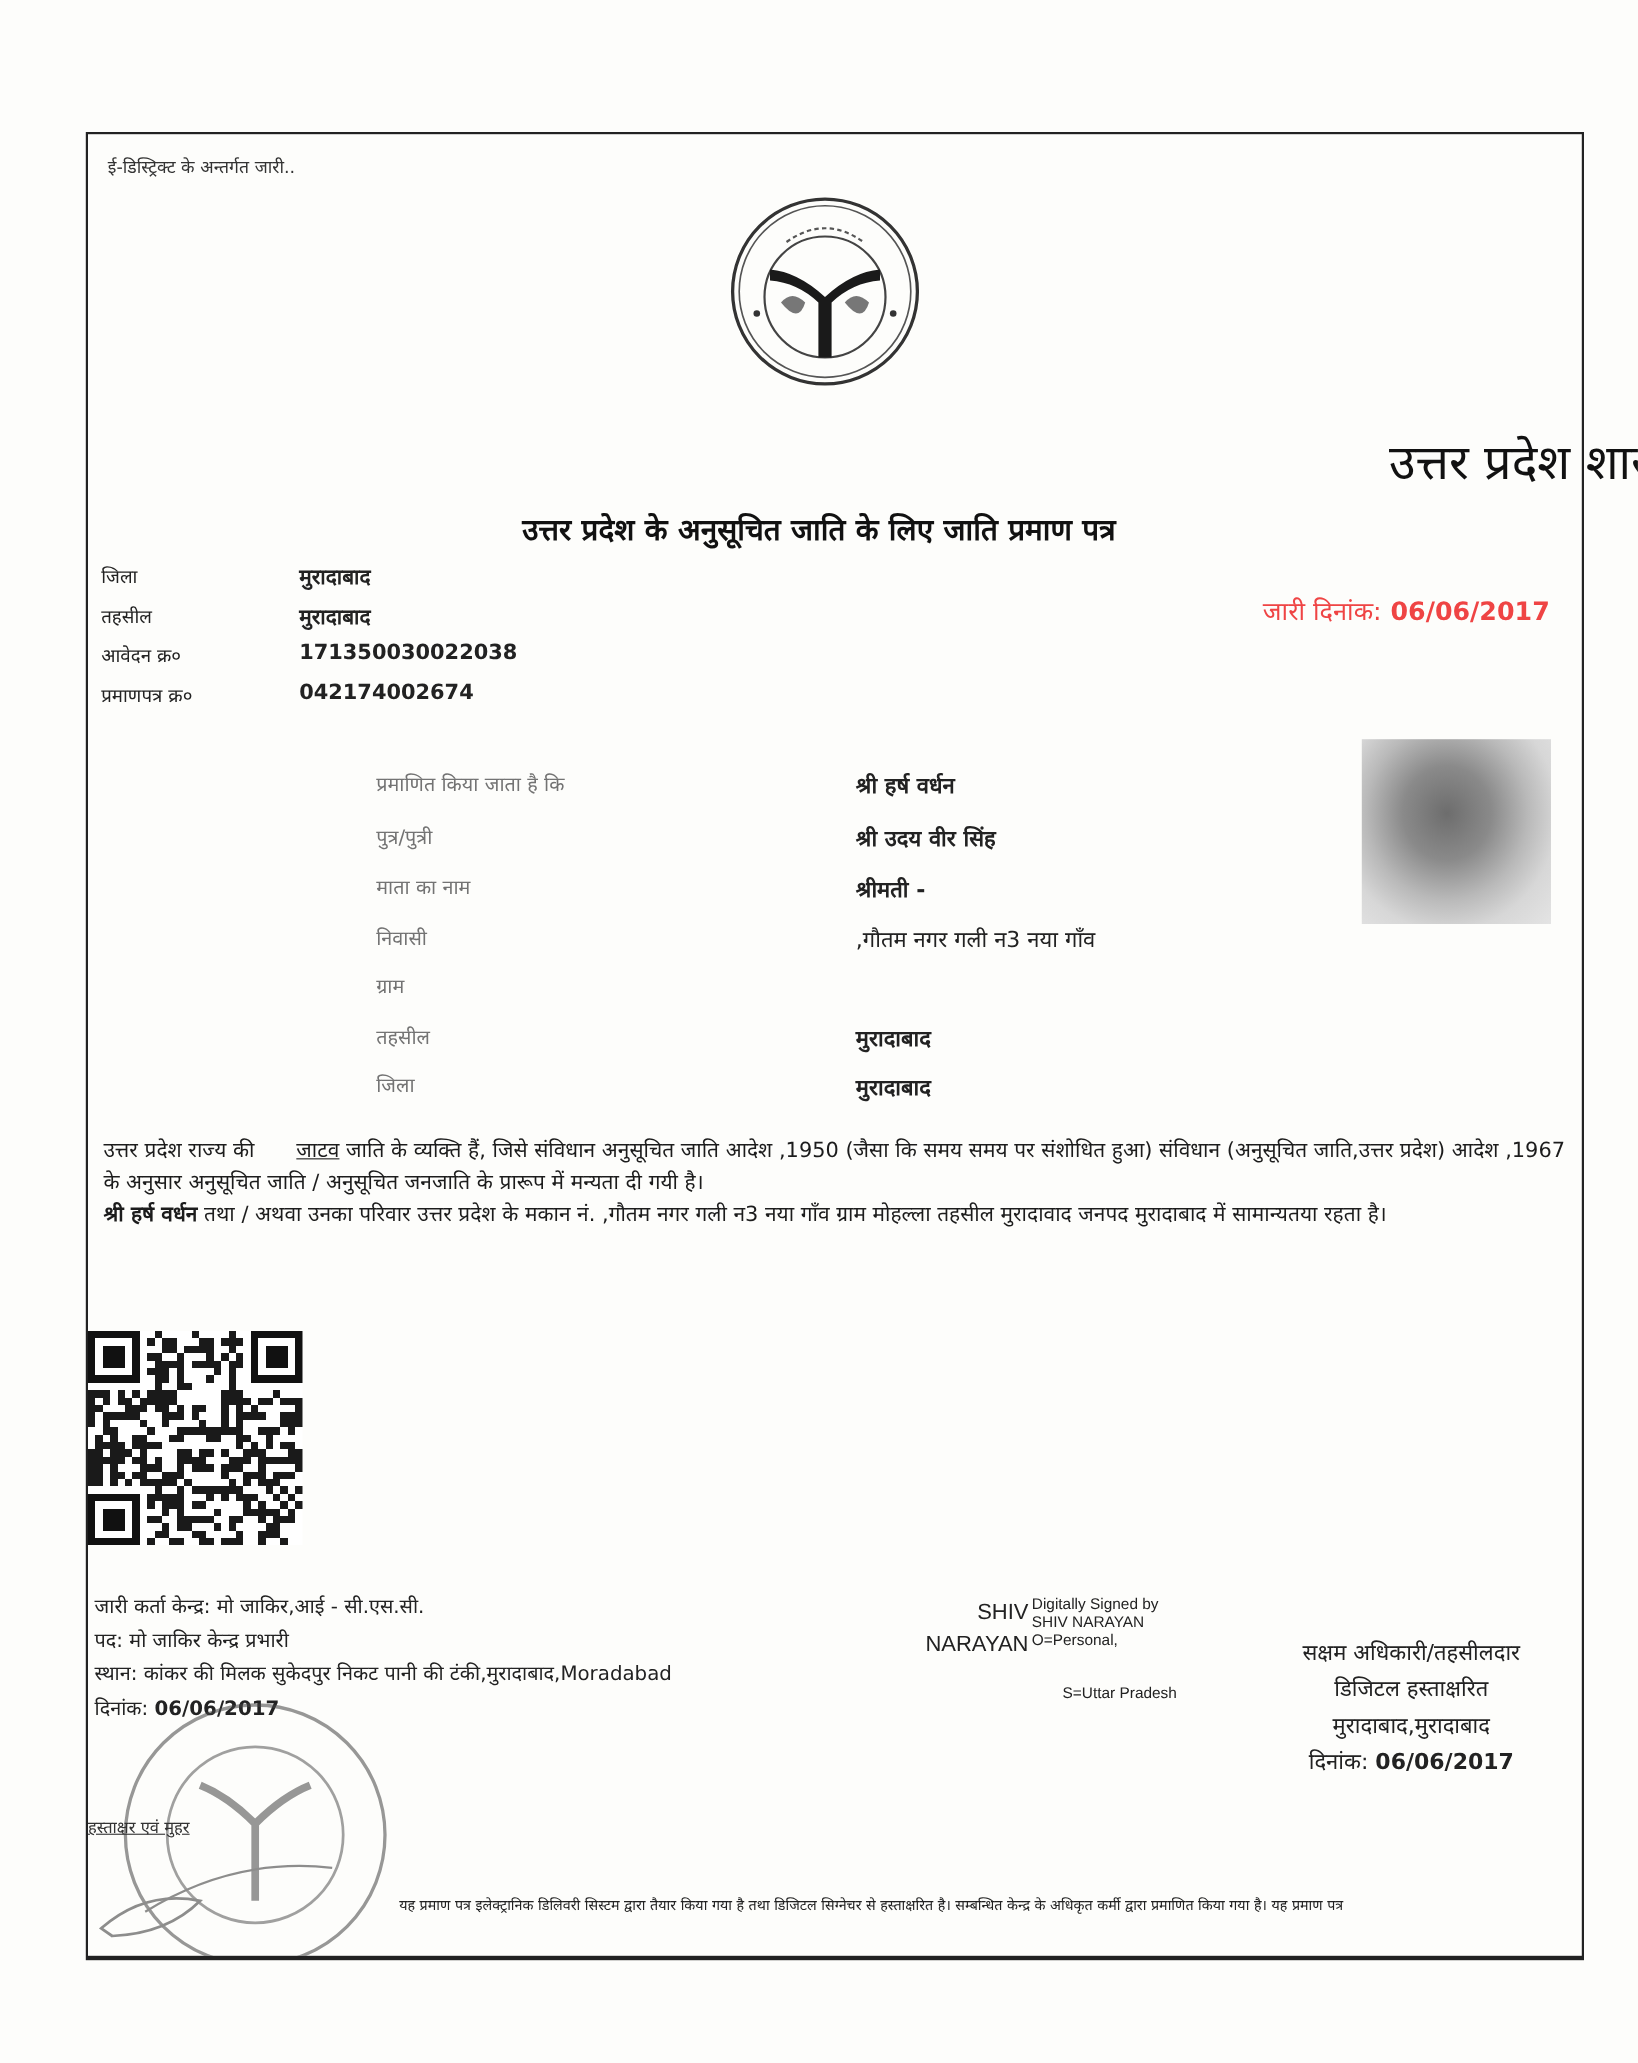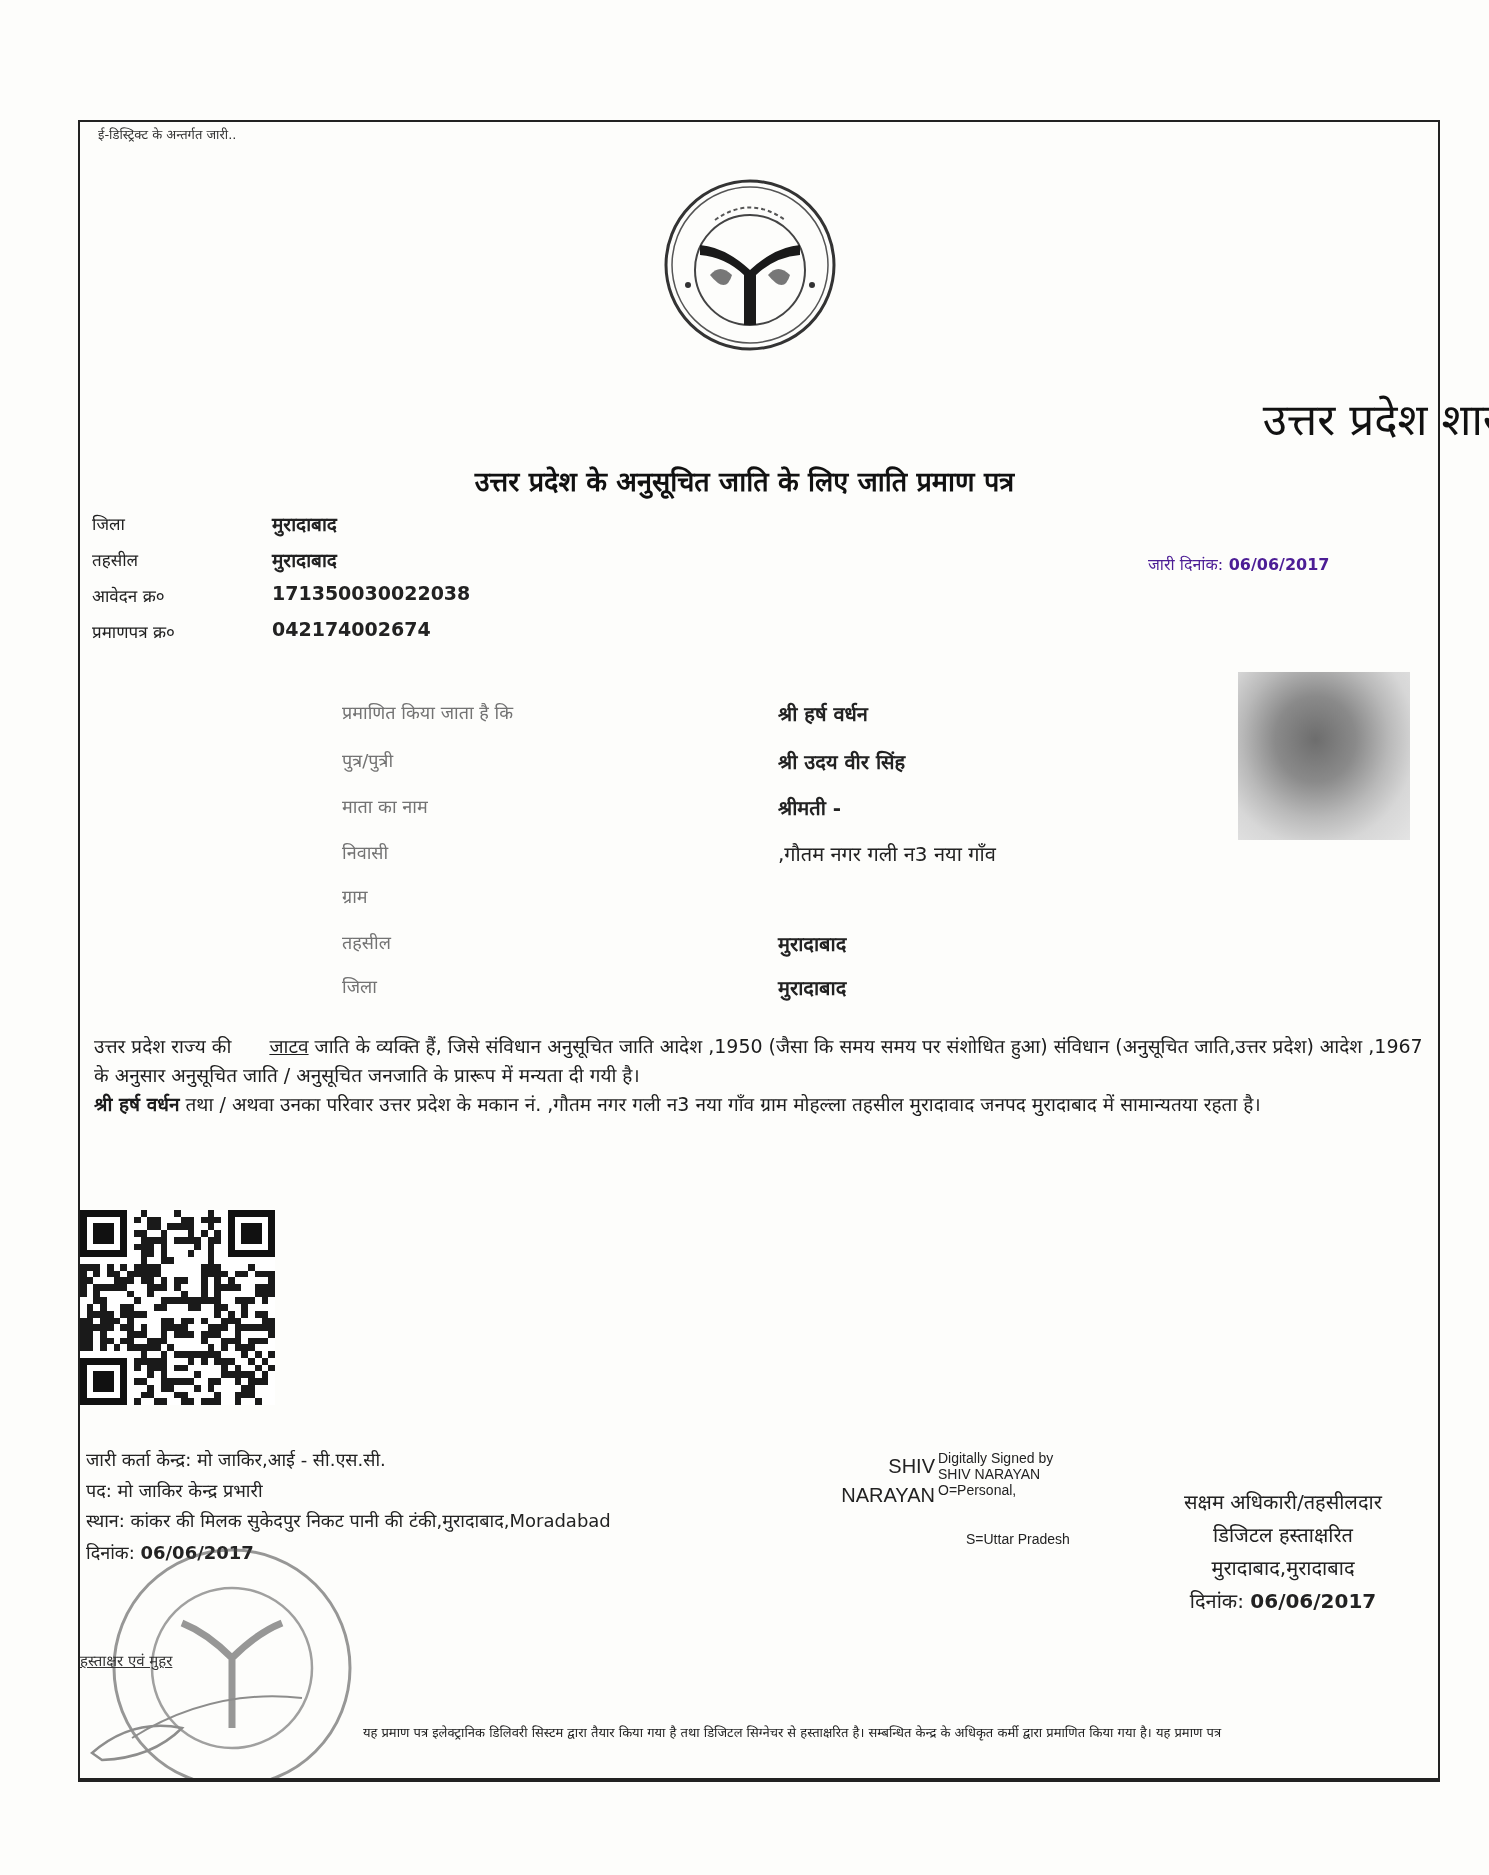--- a/index.html
+++ b/index.html
@@ -12,33 +12,33 @@
     color: #1a1a1a;
   }
   .frame {
     position: absolute;
     left: 78px; top: 120px;
     width: 1362px; height: 1662px;
     border: 2px solid #222;
     box-sizing: border-box;
   }
   .abs { position: absolute; }
-  .header-note { left: 98px; top: 125px; font-size: 13px; color: #333; }
+  .header-note { left: 98px; top: 140px; font-size: 16px; color: #333; }
   .emblem { left: 660px; top: 175px; width: 180px; height: 180px; }
   .title-main {
     left: 0; width: 1489px; top: 388px; text-align: right;
     font-family: "DejaVu Serif", serif; font-size: 44px; color: #111; margin-left: 48px;
   }
   .title-sub {
     left: 0; width: 1489px; top: 462px; text-align: center;
     font-size: 27px; font-weight: bold; color: #111;
   }
   .meta-label { left: 92px; font-size: 17px; color: #222; }
   .meta-value { left: 272px; font-size: 19px; font-weight: bold; color: #222; }
-  .issue-date { left: 1148px; top: 553px; font-size: 16px; font-weight: bold; color: #4c1d95; }
+  .issue-date { left: 1148px; top: 539px; font-size: 23px; font-weight: bold; color: #ef4444; }
   .photo {
     left: 1238px; top: 672px; width: 172px; height: 168px;
     background: radial-gradient(ellipse at 45% 40%, #6d6d6d 0%, #8a8a8a 30%, #b9b9b9 55%, #d7d7d7 75%, #e4e4e4 100%);
     filter: blur(0.6px);
   }
   .field-label { left: 342px; font-size: 18px; color: #737373; }
   .field-value { left: 778px; font-size: 20px; font-weight: bold; color: #222; }
   .para {
     left: 94px; width: 1330px; top: 1032px;
     font-size: 19px; line-height: 29px; color: #1c1c1c;

